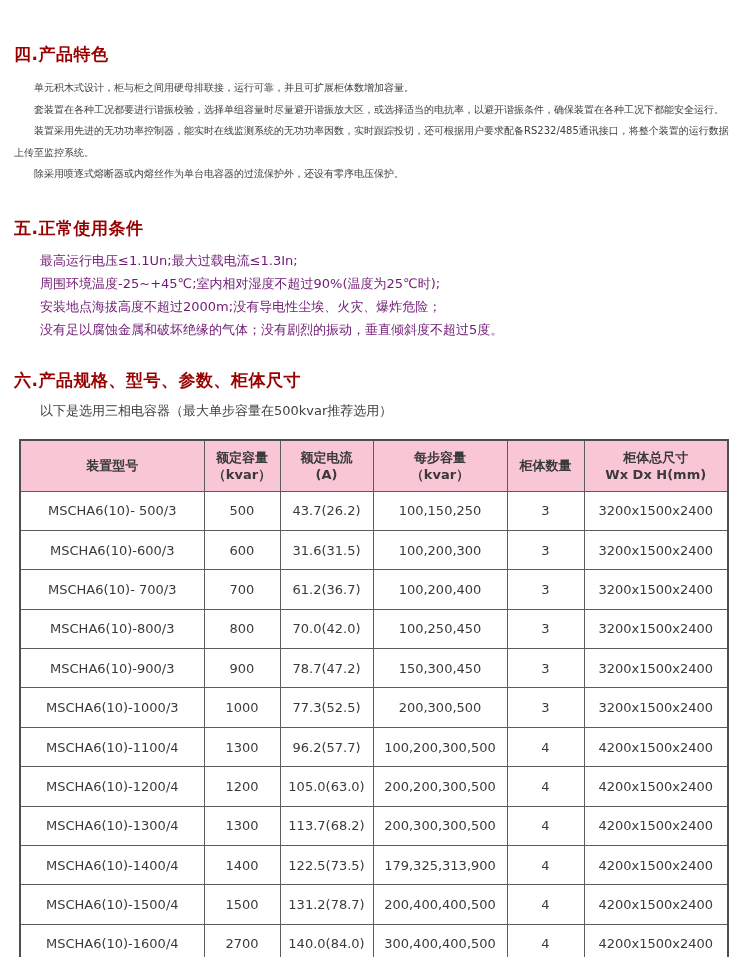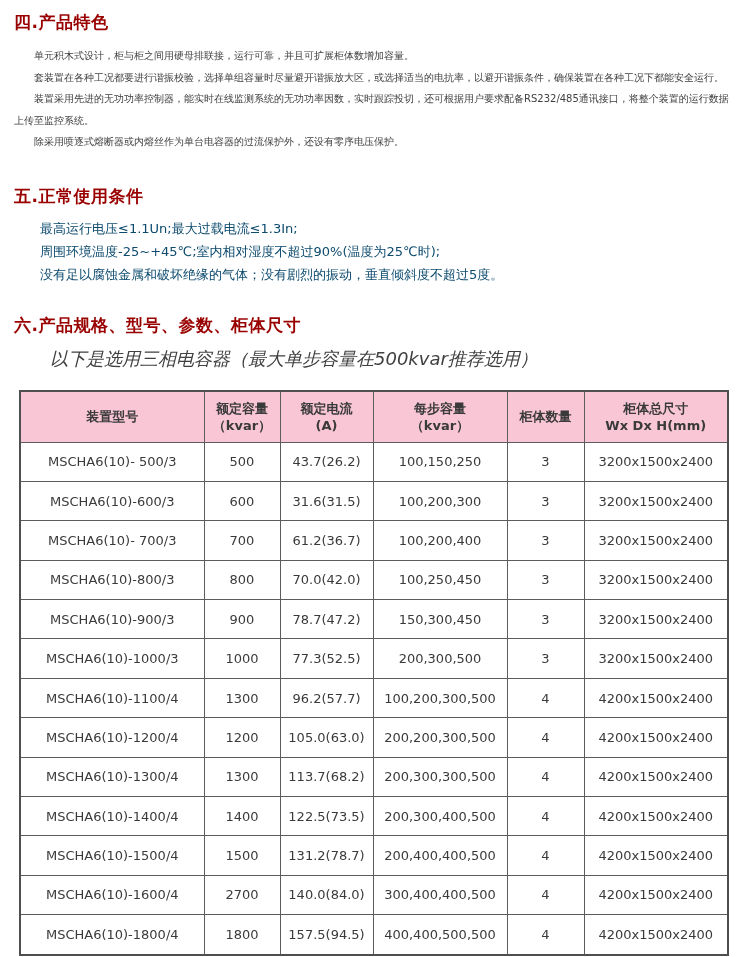--- a/index.html
+++ b/index.html
@@ -14,48 +14,47 @@
     overflow: hidden;
   }
   .section-heading {
     margin: 0;
     padding: 0 0 0 14px;
     font-size: 17px;
     font-weight: 700;
     color: #990000;
     letter-spacing: 0.5px;
   }
-  .heading-1 { padding-top: 11px; }
+  .heading-1 { padding-top: 11px; margin-top: 32px; }
   .heading-2 { padding-top: 32px; }
   .heading-3 { padding-top: 28px; }
 
   .para-block { margin: 11px 14px 0 14px; }
   .para-block p {
     margin: 0;
     font-size: 10px;
     line-height: 21.5px;
     text-indent: 2em;
     color: #404040;
   }
 
   .cond-block { margin: 9px 14px 0 14px; }
   .cond-block p {
     margin: 0;
     font-size: 13px;
     line-height: 23px;
     padding-left: 2em;
-    color: #0c4a6e;
+    color: #701a75;
   }
 
   .table-intro {
     margin: 10px 14px 0 14px;
-    font-size: 18px;
+    font-size: 13px;
     padding-left: 2em;
     color: #404040;
-    font-style: italic;
   }
 
   table.spec-table {
     margin: 19px 0 0 19px;
     width: 708px;
     border-collapse: collapse;
     table-layout: fixed;
     border: 2px solid #4f4f4f;
   }
   table.spec-table th, table.spec-table td {
@@ -93,20 +92,21 @@
     <p>套装置在各种工况都要进行谐振校验，选择单组容量时尽量避开谐振放大区，或选择适当的电抗率，以避开谐振条件，确保装置在各种工况下都能安全运行。</p>
     <p>装置采用先进的无功功率控制器，能实时在线监测系统的无功功率因数，实时跟踪投切，还可根据用户要求配备RS232/485通讯接口，将整个装置的运行数据上传至监控系统。</p>
     <p>除采用喷逐式熔断器或内熔丝作为单台电容器的过流保护外，还设有零序电压保护。</p>
   </div>
 
   <h2 class="section-heading heading-2">五.正常使用条件</h2>
 
   <div class="cond-block">
     <p>最高运行电压≤1.1Un;最大过载电流≤1.3In;</p>
     <p>周围环境温度-25~+45℃;室内相对湿度不超过90%(温度为25℃时);</p>
+    <p>安装地点海拔高度不超过2000m;没有导电性尘埃、火灾、爆炸危险；</p>
     <p>没有足以腐蚀金属和破坏绝缘的气体；没有剧烈的振动，垂直倾斜度不超过5度。</p>
   </div>
 
   <h2 class="section-heading heading-3">六.产品规格、型号、参数、柜体尺寸</h2>
 
   <p class="table-intro">以下是选用三相电容器（最大单步容量在500kvar推荐选用）</p>
 
   <table class="spec-table">
     <colgroup>
       <col style="width:184px">
@@ -200,21 +200,21 @@
           <td>1300</td>
           <td>113.7(68.2)</td>
           <td>200,300,300,500</td>
           <td>4</td>
           <td>4200x1500x2400</td>
         </tr>
         <tr>
           <td>MSCHA6(10)-1400/4</td>
           <td>1400</td>
           <td>122.5(73.5)</td>
-          <td>200,300,400,500</td>
+          <td>179,325,313,900</td>
           <td>4</td>
           <td>4200x1500x2400</td>
         </tr>
         <tr>
           <td>MSCHA6(10)-1500/4</td>
           <td>1500</td>
           <td>131.2(78.7)</td>
           <td>200,400,400,500</td>
           <td>4</td>
           <td>4200x1500x2400</td>

